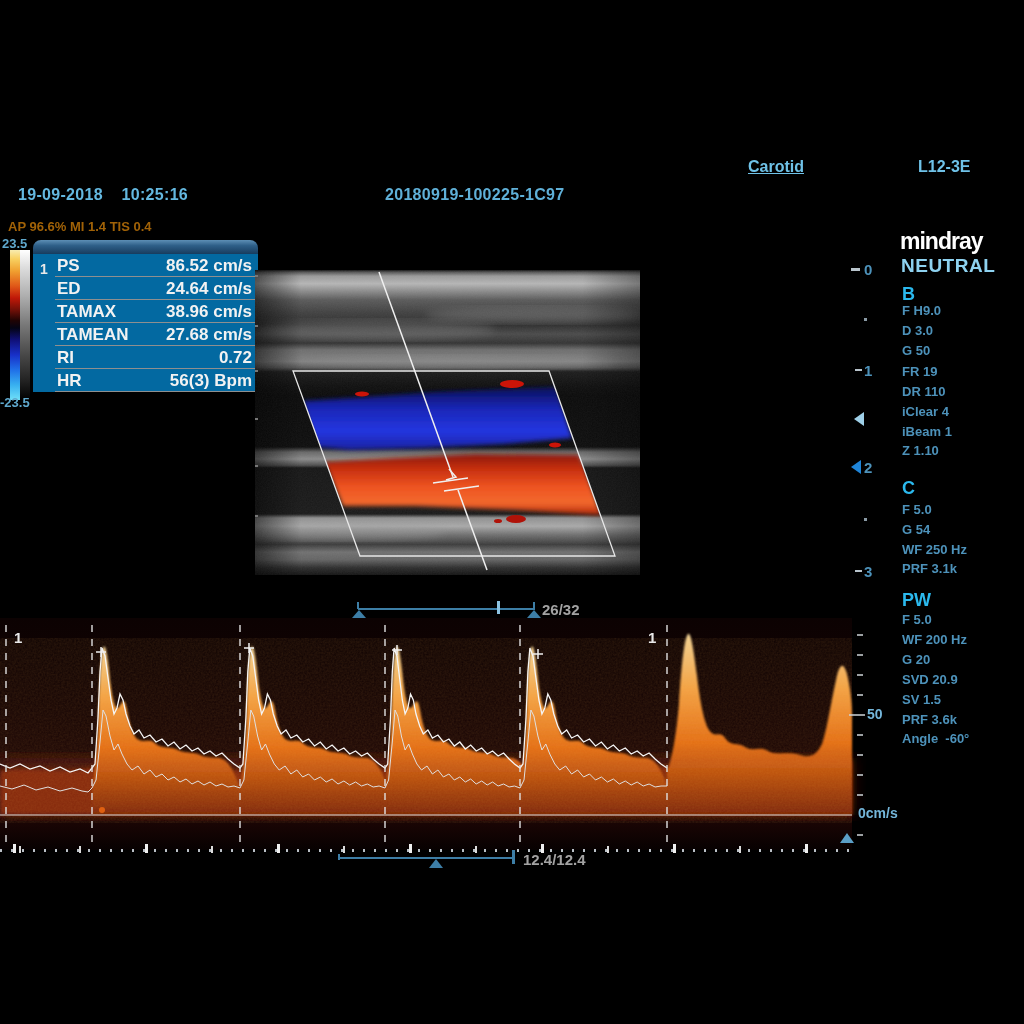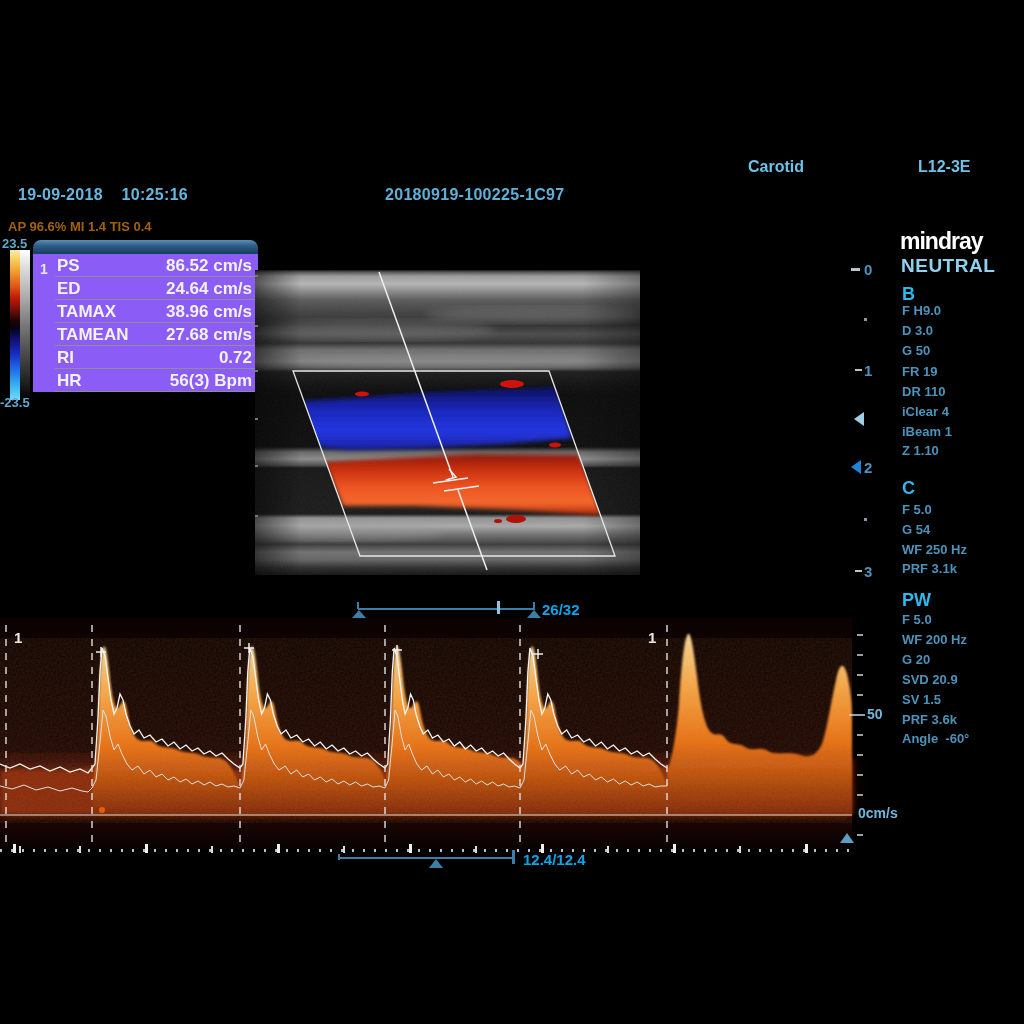--- a/index.html
+++ b/index.html
@@ -6,21 +6,21 @@
   #screen{position:relative;width:1024px;height:1024px;background:#000;overflow:hidden;
           font-family:"Liberation Sans",sans-serif;font-weight:bold;}
   .abs{position:absolute;}
   .hdr{font-size:16px;color:#64b8e0;letter-spacing:.3px;}
   .probe{font-size:16px;color:#6fc2e8;}
   .ap{font-size:13px;color:#a16207;}
   
   #mpanel{left:33px;top:240px;width:225px;}
   #mtitle{height:14px;border-radius:8px 8px 0 0;
           background:linear-gradient(180deg,#5d8fb5 0%,#2e5f88 40%,#173c5e 100%);}
-  #mbody{background:#8b5cf6;}
+  #mbody{background:#0369a1;}
   .mrow{position:relative;display:flex;align-items:center;height:23px;padding:0 6px 0 24px;}
   .mrow .lab{color:#f2f2f2;font-size:17px;}
   .mrow .val{margin-left:auto;color:#f2f2f2;font-size:17px;}
   .sep{position:absolute;left:22px;right:2px;bottom:0;height:1px;background:#8f8f8f;}
   #midx{left:40px;top:261px;color:#e8e8e8;font-size:14px;}
   
   #cbar{left:10px;top:250px;width:10px;height:150px;
     background:linear-gradient(180deg,#f8ecb0 0%,#f8d060 6%,#f0a030 14%,#e05818 24%,#c01808 32%,#701008 40%,#200404 47%,#040414 52%,#101078 60%,#1830c8 70%,#2070e8 80%,#38b0f0 90%,#70e0f8 100%);}
   #gbar{left:20px;top:250px;width:10px;height:150px;
     background:linear-gradient(180deg,#ffffff 0%,#dcdcdc 12%,#b0b0b0 30%,#787878 50%,#484848 70%,#202020 88%,#000 100%);}
@@ -32,42 +32,42 @@
   #neutral{left:901px;top:255px;font-size:19px;color:#8ed2f0;letter-spacing:.5px;}
   
   .dr-lab{font-size:15px;color:#4d92ba;}
   .dr-tick{background:#b8c4cc;}
   .dr-dot{width:3px;height:3px;background:#8a9aa5;}
   .tri-left{width:0;height:0;border-top:7px solid transparent;border-bottom:7px solid transparent;}
   .tri-up{width:0;height:0;border-left:7px solid transparent;border-right:7px solid transparent;}
   
   .sl-line{height:2px;background:#3d7ea6;}
   .sl-tick{width:2px;background:#3d7ea6;}
-  .sl-lab{font-size:15px;color:#0ea5e9;}
+  .sl-lab{font-size:15px;color:#a3a3a3;}
   
   #spec-bg{left:0;top:618px;width:852px;height:232px;
     background:linear-gradient(180deg,#0c0202 0%,#160404 45%,#220806 78%,#1a0504 88%,#070101 100%);}
   .spec1{font-size:15px;color:#e8e8e8;}
   .vlab{font-size:14px;color:#74b6da;}
   .taxis{left:0;width:852px;}
   #tax-dots{top:849px;height:3px;background:repeating-linear-gradient(90deg,#b9c0c6 0 2px,transparent 2px 11px);}
   #tax-med{top:846px;height:7px;background:repeating-linear-gradient(90deg,#dcdcdc 0 2px,transparent 2px 132px);background-position-x:79px;}
   #tax-big{top:844px;height:9px;background:repeating-linear-gradient(90deg,#f0f0f0 0 3px,transparent 3px 132px);background-position-x:13px;}
 </style>
 </head>
 <body>
 
 <div id="screen">
 
   <div class="abs hdr" style="left:18px;top:186px;text-align:center;">
     <span>19-09-2018</span>
     <span style="margin-left:14px;">10:25:16</span>
   </div>
   <div class="abs hdr" style="left:385px;top:186px;color:#5fb0d8;">20180919-100225-1C97</div>
-  <div class="abs probe" style="left:748px;top:158px;">Carotid</div>
+  <div class="abs probe" style="left:748px;top:158px;text-decoration:underline;">Carotid</div>
   <div class="abs probe" style="left:918px;top:158px;">L12-3E</div>
   <div class="abs ap" style="left:8px;top:219px;">AP 96.6%  MI 1.4 TIS 0.4</div>
 
   <div class="abs cbl" style="left:2px;top:236px;">23.5</div>
   <div class="abs" id="cbar"></div>
   <div class="abs" id="gbar"></div>
   <div class="abs cbl" style="left:0px;top:395px;">-23.5</div>
 
   <div class="abs" id="mpanel">
     <div id="mtitle"></div>

